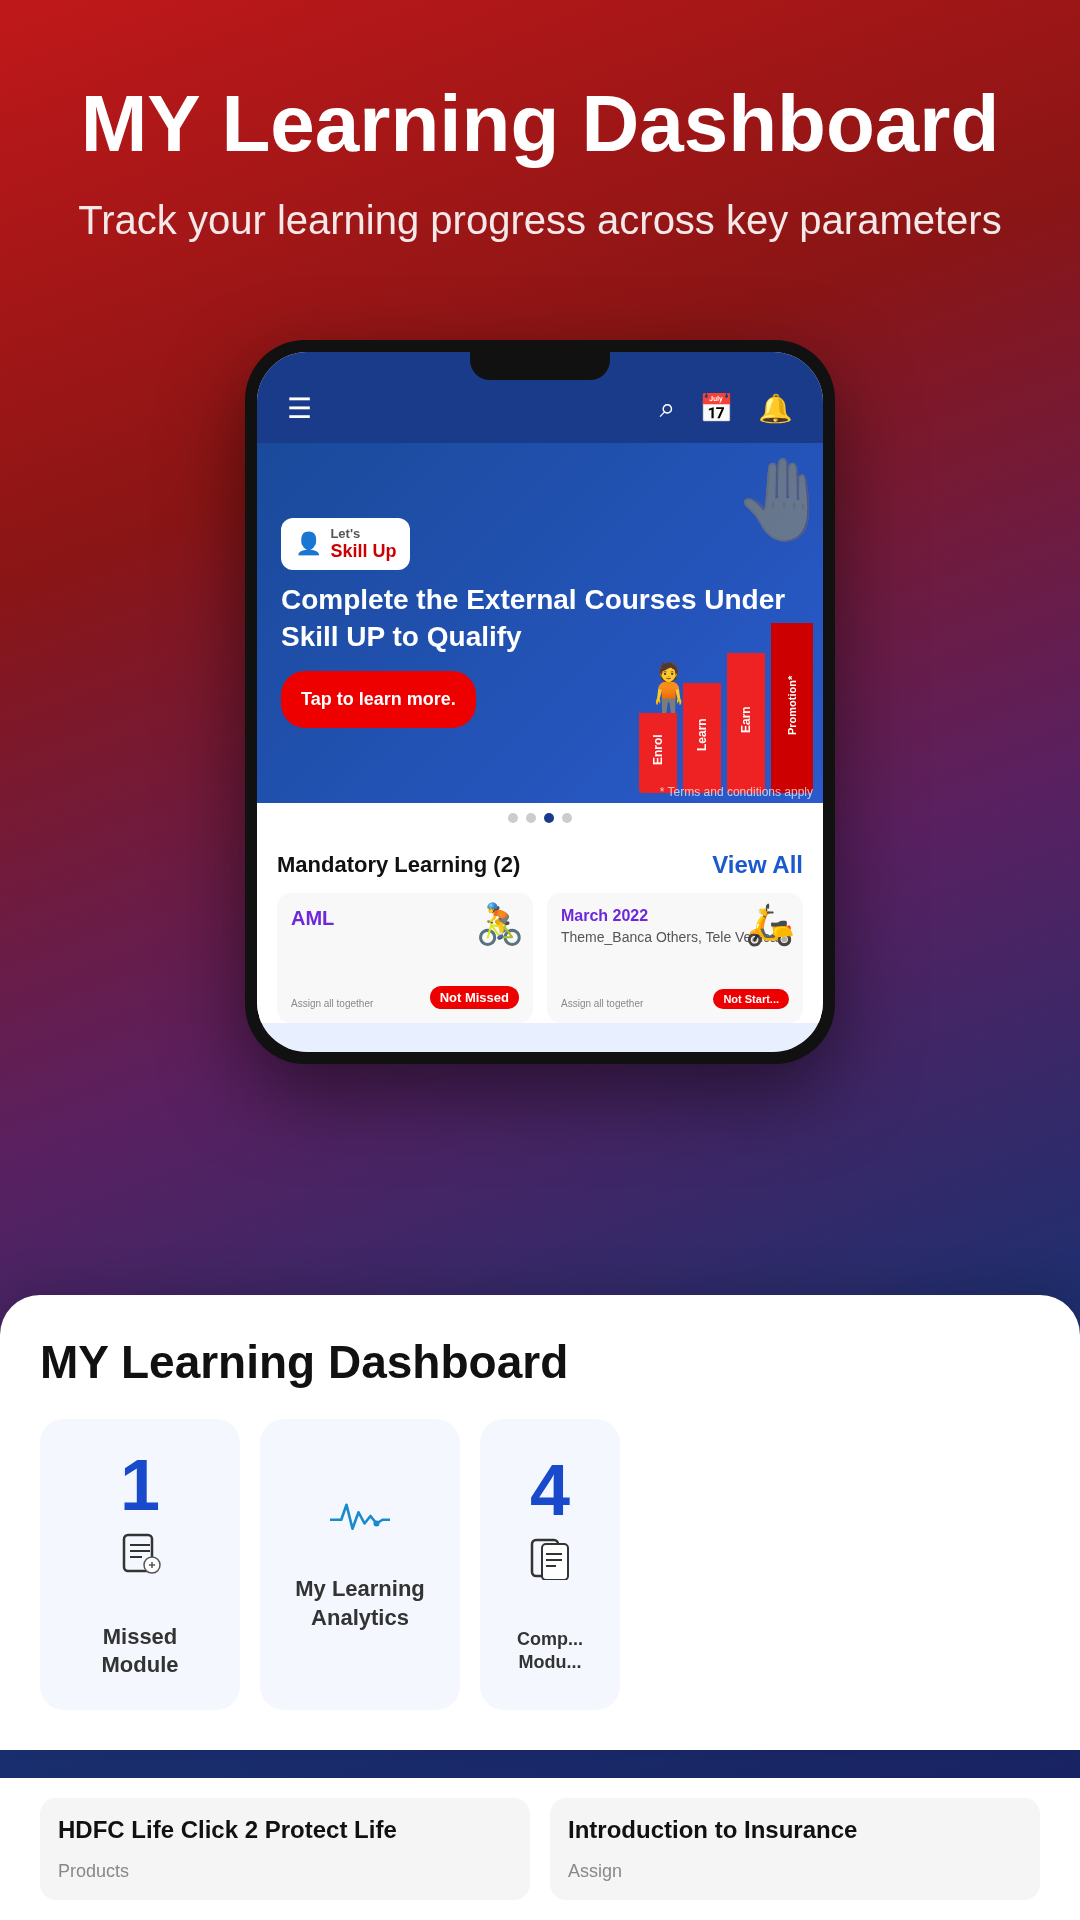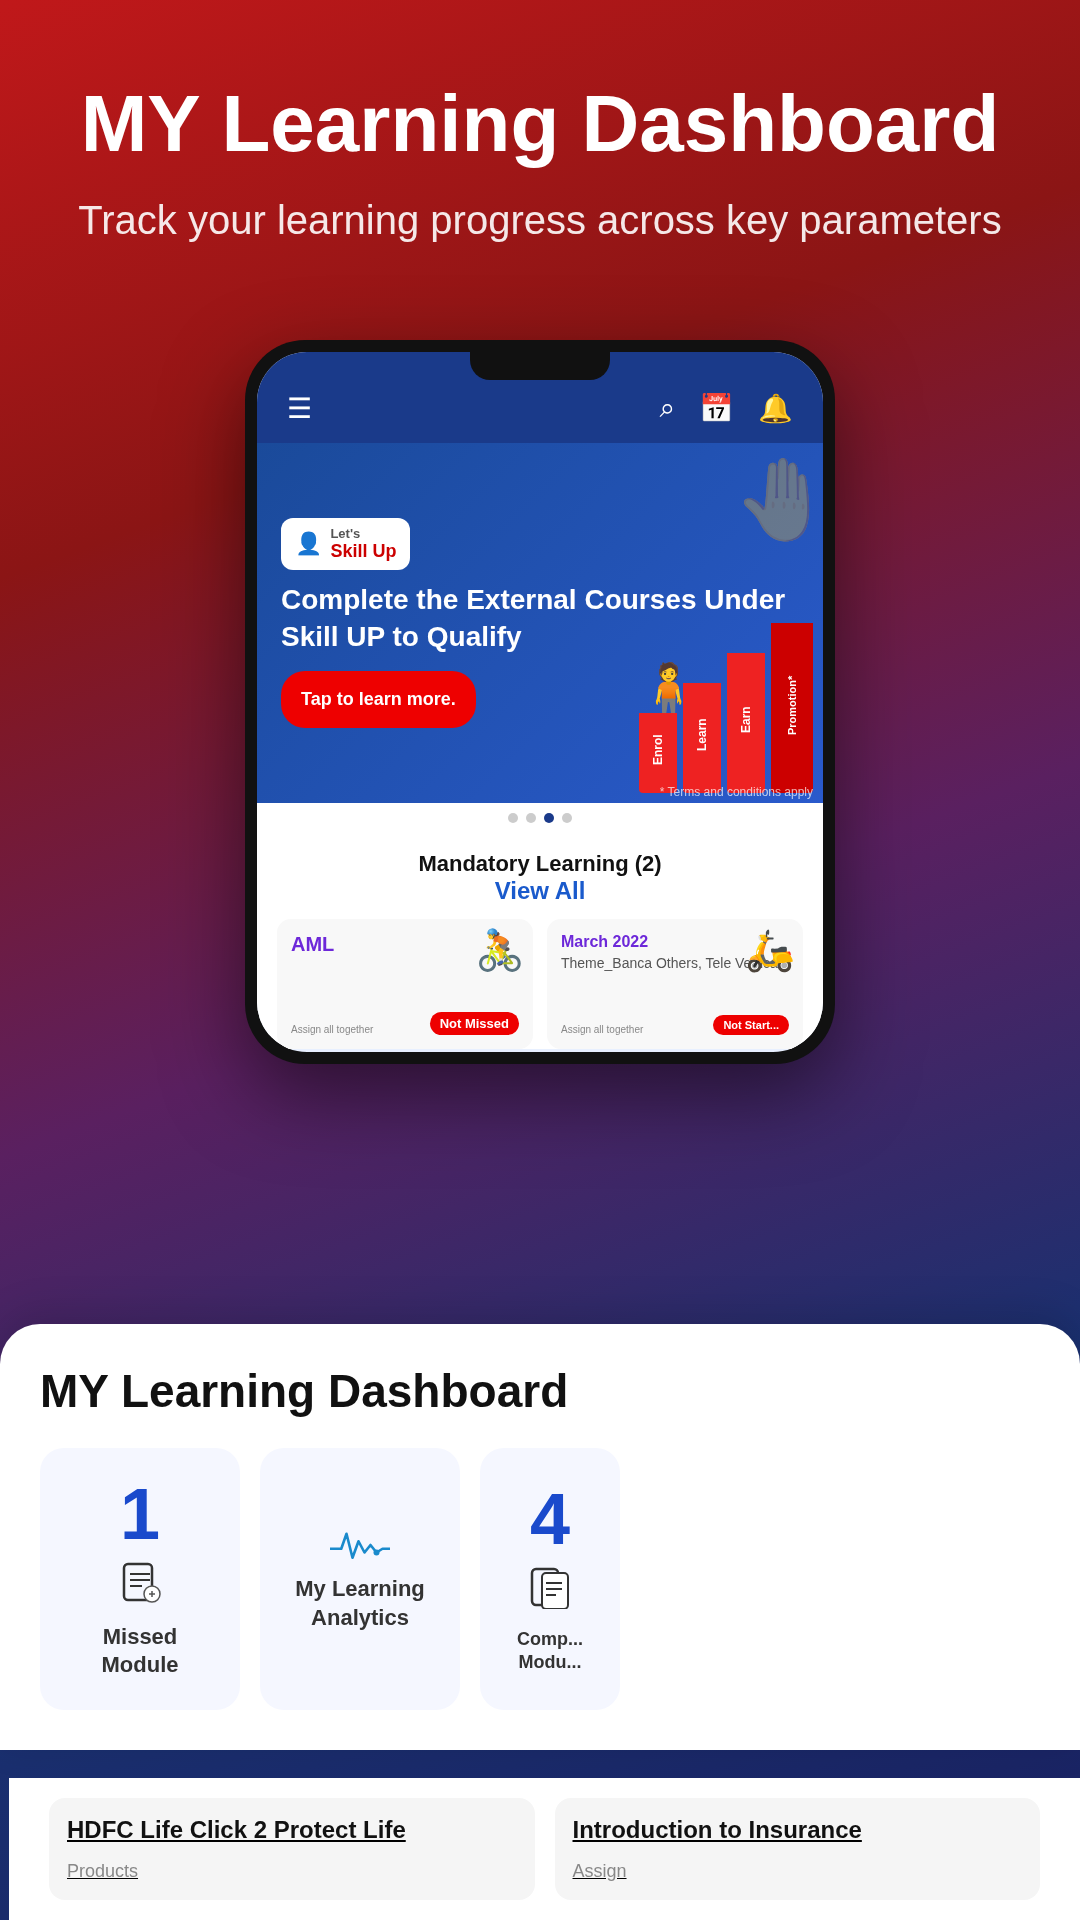--- a/index.html
+++ b/index.html
@@ -211,21 +211,20 @@
     
     .mandatory-section {
       background: #fff;
       padding: 18px 20px 0;
     }
     .section-header {
       display: flex;
       justify-content: space-between;
       align-items: center;
       margin-bottom: 14px;
-      flex-direction: column;
     }
     .section-title {
       font-size: 22px;
       font-weight: 800;
       color: #111;
     }
     .view-all {
       font-size: 24px;
       color: #1a5acc;
       font-weight: 600;
@@ -322,33 +321,33 @@
     .stat-icon {
       font-size: 36px;
       color: #444;
     }
     .stat-label {
       font-size: 22px;
       font-weight: 600;
       color: #333;
       text-align: center;
       line-height: 1.3;
+      margin-top: 29px;
     }
 
     
     .bottom-courses {
       position: absolute;
       bottom: 0;
-      left: 9px;
+      left: 0;
       right: 0;
       background: #fff;
       display: flex;
       gap: 20px;
       padding: 20px 40px;
-      text-decoration: underline;
     }
     .bottom-course-card {
       flex: 1;
       background: #f5f5f5;
       border-radius: 16px;
       padding: 18px;
     }
     .bottom-course-name {
       font-size: 24px;
       font-weight: 700;

